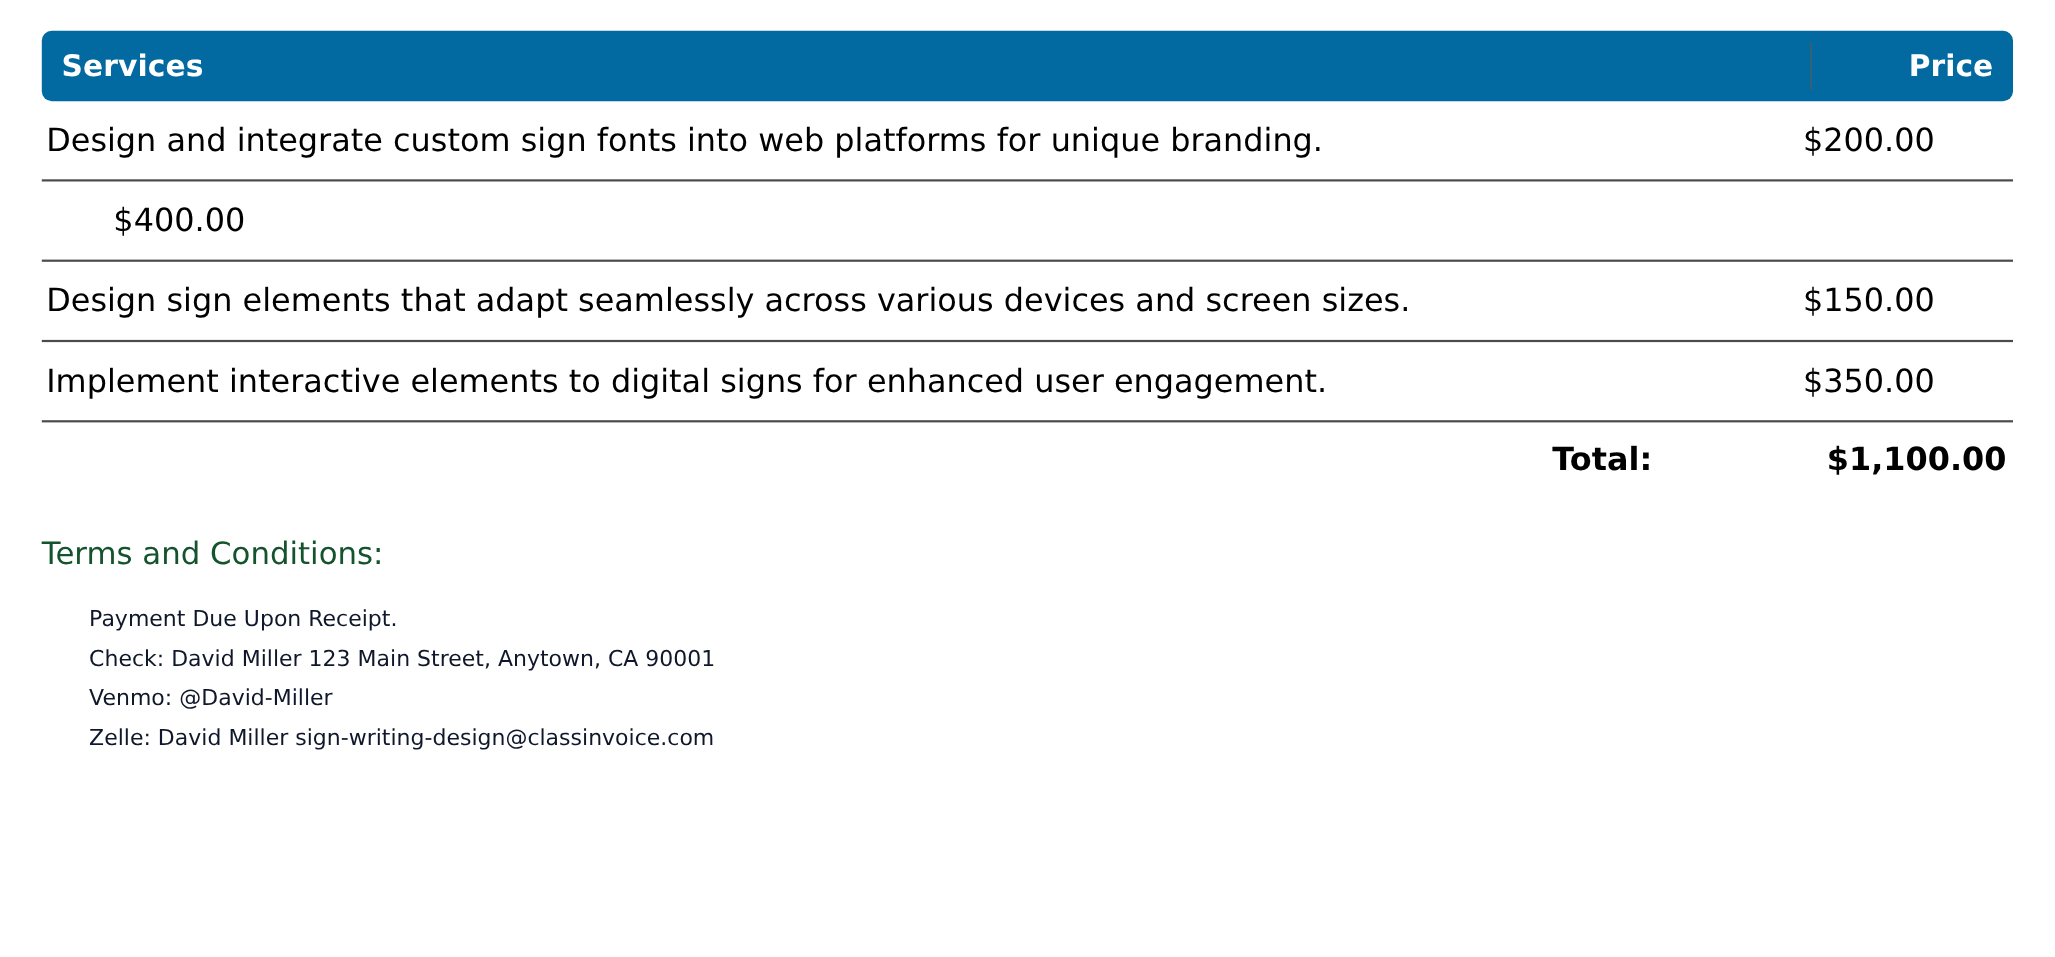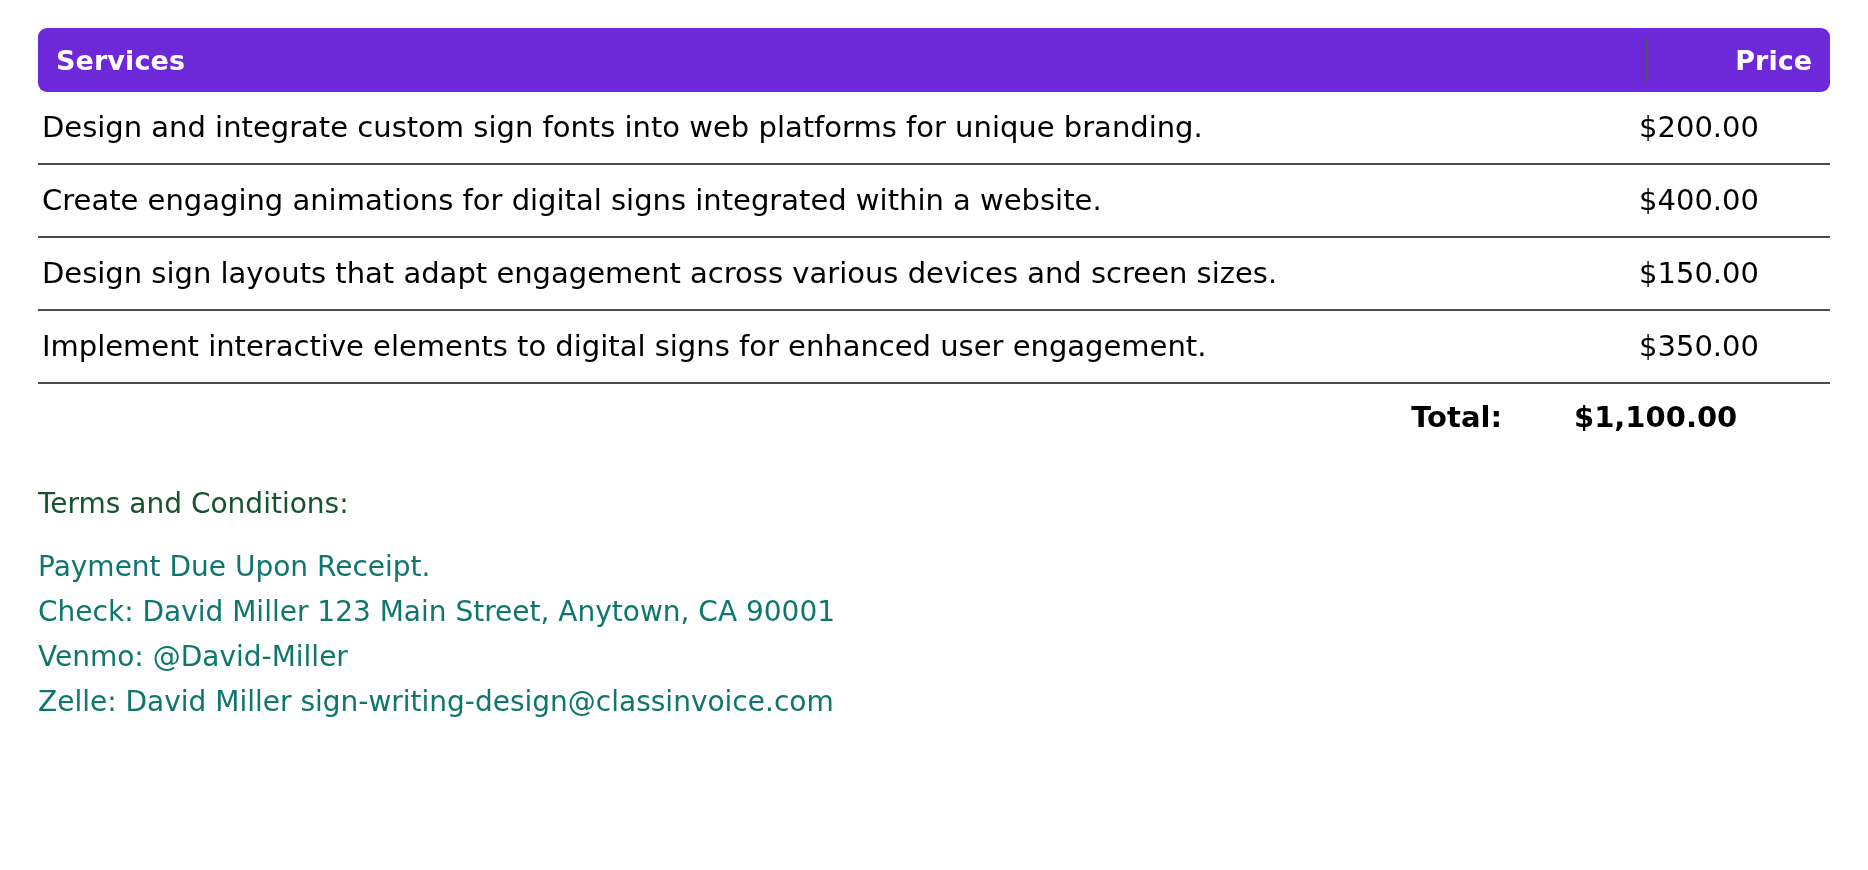--- a/index.html
+++ b/index.html
@@ -28,21 +28,21 @@
   .invoice-table {
     position: absolute;
     left: 38px;
     top: 28px;
     width: 1792px;
   }
 
   .table-header {
     display: flex;
     align-items: center;
-    background: #6d28d9;
+    background: #0369a1;
     border-radius: 9px;
     height: 64px;
     box-sizing: border-box;
     overflow: hidden;
   }
   .th-services {
     flex: 1 1 auto;
     padding-left: 18px;
     color: #ffffff;
     font-size: 27px;
@@ -111,42 +111,44 @@
     flex: 0 0 auto;
     font-size: 29px;
     font-weight: bold;
     padding-right: 72px;
     white-space: nowrap;
   }
   .total-value {
     flex: 0 0 250px;
     font-size: 29px;
     font-weight: bold;
+    text-align: right;
     padding-right: 6px;
     white-space: nowrap;
   }
 
   
   .terms {
     position: absolute;
     left: 38px;
     top: 487px;
     width: 1500px;
   }
   .terms-title {
     font-size: 28px;
     color: #14532d;
     margin-bottom: 30px;
     white-space: nowrap;
   }
   .terms-line {
-    font-size: 28px;
-    color: #0f766e;
+    font-size: 20px;
+    color: #0f172a;
     margin-bottom: 12px;
     white-space: nowrap;
+    margin-left: 43px;
   }
   .terms-line:last-child {
     margin-bottom: 0;
   }
 </style>
 </head>
 <body>
 
 <div class="page">
 
@@ -156,26 +158,25 @@
       <div class="th-services">Services</div>
       <div class="th-price">Price</div>
     </div>
 
     <div class="table-row">
       <div class="cell-service">Design and integrate custom sign fonts into web platforms for unique branding.</div>
       <div class="cell-price">$200.00</div>
     </div>
 
     <div class="table-row">
-      <div class="cell-service">Create engaging animations for digital signs integrated within a website.</div>
       <div class="cell-price">$400.00</div>
     </div>
 
     <div class="table-row">
-      <div class="cell-service">Design sign layouts that adapt engagement across various devices and screen sizes.</div>
+      <div class="cell-service">Design sign elements that adapt seamlessly across various devices and screen sizes.</div>
       <div class="cell-price">$150.00</div>
     </div>
 
     <div class="table-row">
       <div class="cell-service">Implement interactive elements to digital signs for enhanced user engagement.</div>
       <div class="cell-price">$350.00</div>
     </div>
 
     <div class="total-row">
       <div class="total-spacer"></div>

